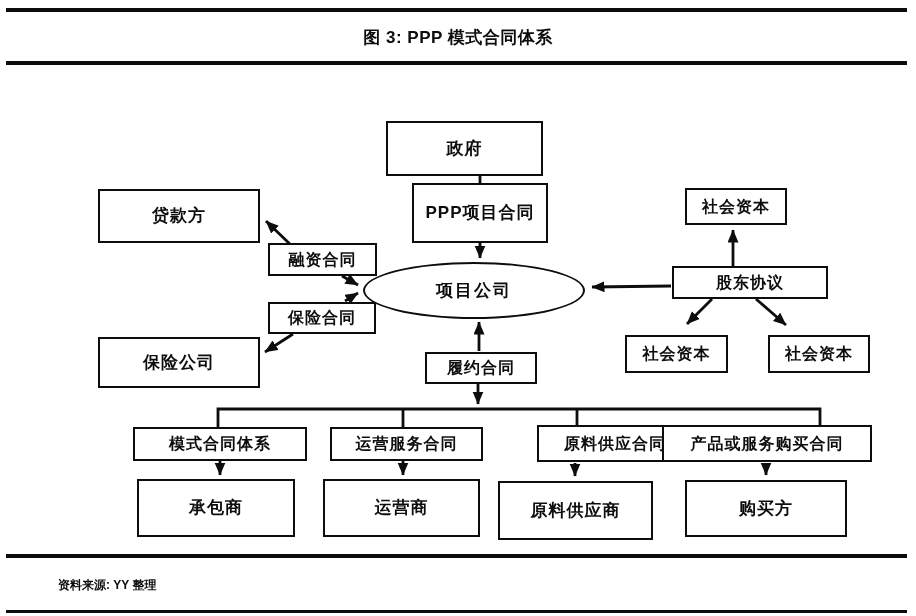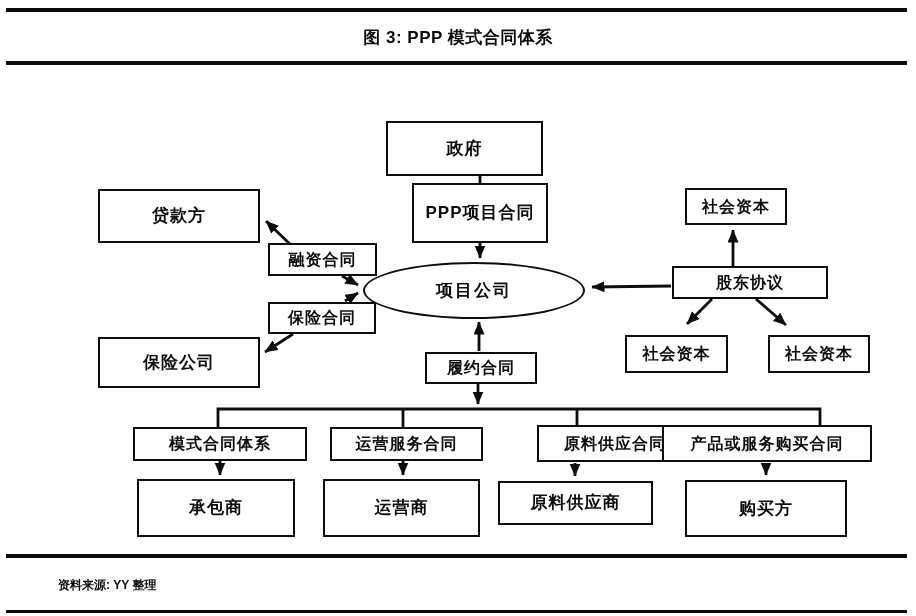--- a/index.html
+++ b/index.html
@@ -138,17 +138,17 @@
   <div class="node small" style="left:330px; top:427px; width:153px; height:34px;">运营服务合同</div>
 
   <div class="node small" style="left:497px; top:425px; width:156px; height:37px;margin-left:40px;">原料供应合同</div>
 
   <div class="node small" style="left:662px; top:425px; width:210px; height:37px;">产品或服务购买合同</div>
 
   <div class="node" style="left:137px; top:479px; width:158px; height:58px;">承包商</div>
 
   <div class="node" style="left:323px; top:479px; width:157px; height:58px;">运营商</div>
 
-  <div class="node" style="left:498px; top:481px; width:155px; height:44px;">原料供应商</div>
+  <div class="node" style="left:498px; top:481px; width:155px; height:59px;">原料供应商</div>
 
   <div class="node" style="left:685px; top:480px; width:162px; height:57px;">购买方</div>
 
 </div>
 
 </body></html>

